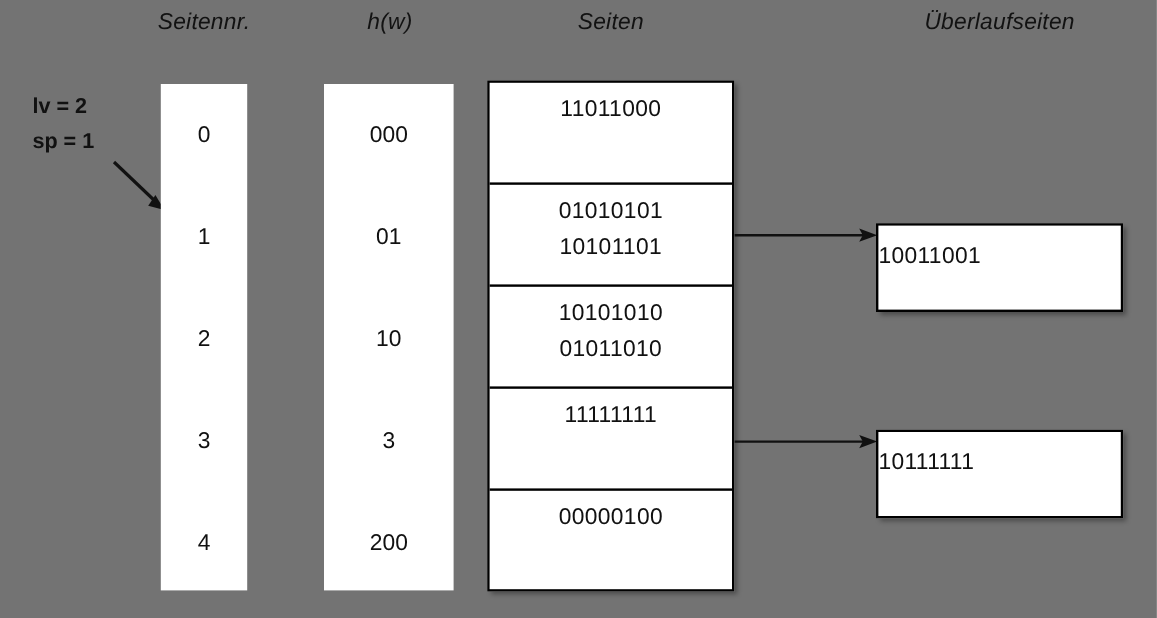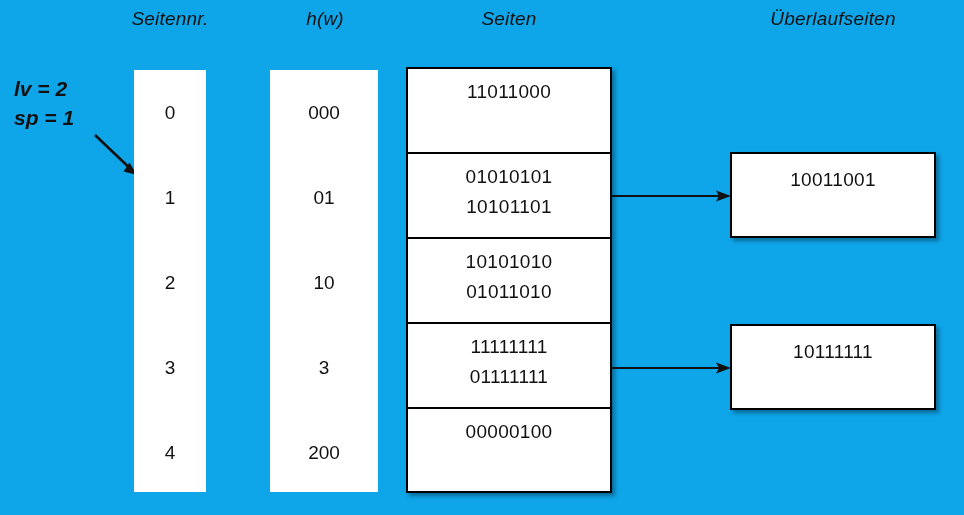--- a/index.html
+++ b/index.html
@@ -10,21 +10,21 @@
     width: 964px;
     height: 515px;
     background: #f7f7f7;
     font-family: "Liberation Sans", sans-serif;
     overflow: hidden;
   }
   #canvas {
     position: relative;
     width: 964px;
     height: 515px;
-    background: #0ea5e9;
+    background: #737373;
   }
 
   
   .col-header {
     position: absolute;
     font-style: italic;
     font-size: 19px;
     font-weight: 500;
     color: #121212;
     text-align: center;
@@ -32,24 +32,23 @@
     white-space: nowrap;
   }
   #hdr-seitennr { left: 110px; top: 8px; width: 120px; }
   #hdr-hw       { left: 272px; top: 8px; width: 106px; }
   #hdr-seiten   { left: 406px; top: 8px; width: 206px; }
   #hdr-overflow { left: 716px; top: 8px; width: 234px; }
 
   
   #annot {
     position: absolute;
-    left: 14px;
+    left: 27px;
     top: 74px;
-    font-style: italic;
-    font-size: 21px;
+    font-size: 18px;
     font-weight: 600;
     color: #111;
     line-height: 29px;
     white-space: nowrap;
   }
   #annot-arrow {
     position: absolute;
     left: 92px;
     top: 132px;
     width: 54px;
@@ -106,27 +105,27 @@
     color: #111;
     line-height: 30px;
     letter-spacing: 0.3px;
   }
 
   
   .ovf-box {
     position: absolute;
     left: 730px;
     width: 206px;
-    height: 86px;
+    height: 74px;
     background: #ffffff;
     border: 2px solid #000;
     box-sizing: border-box;
     box-shadow: 3px 3px 4px rgba(0,0,0,0.35);
     padding-top: 11px;
-    text-align: center;
+    margin-top: 34px;
   }
   #ovf-box-0 { top: 152px; }
   #ovf-box-1 { top: 324px; }
 
   
   .connector {
     position: absolute;
     left: 612px;
     width: 120px;
     height: 18px;
@@ -176,21 +175,20 @@
     <div class="seiten-cell" style="top:85px">
       <div class="rec">01010101</div>
       <div class="rec">10101101</div>
     </div>
     <div class="seiten-cell" style="top:170px">
       <div class="rec">10101010</div>
       <div class="rec">01011010</div>
     </div>
     <div class="seiten-cell" style="top:255px">
       <div class="rec">11111111</div>
-      <div class="rec">01111111</div>
     </div>
     <div class="seiten-cell last" style="top:340px">
       <div class="rec">00000100</div>
     </div>
   </div>
 
   <svg class="connector" id="connector-0" viewBox="0 0 120 18">
     <line x1="0" y1="9" x2="112" y2="9" stroke="#111" stroke-width="2"></line>
     <path d="M119 9 L104 3.5 L107 9 L104 14.5 Z" fill="#111"></path>
   </svg>

